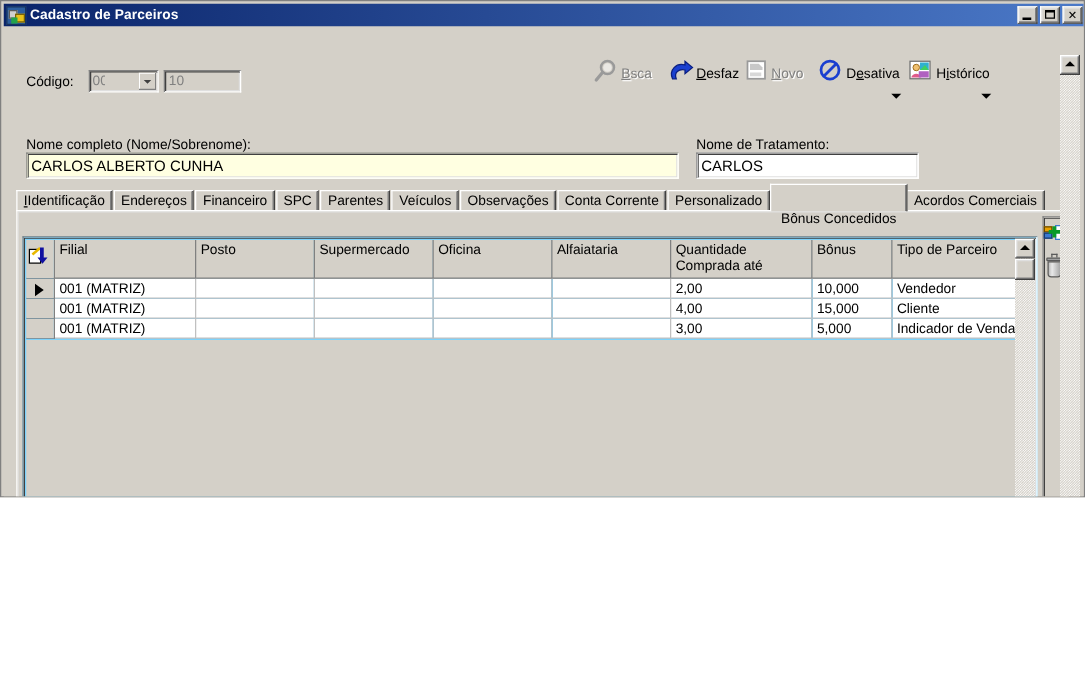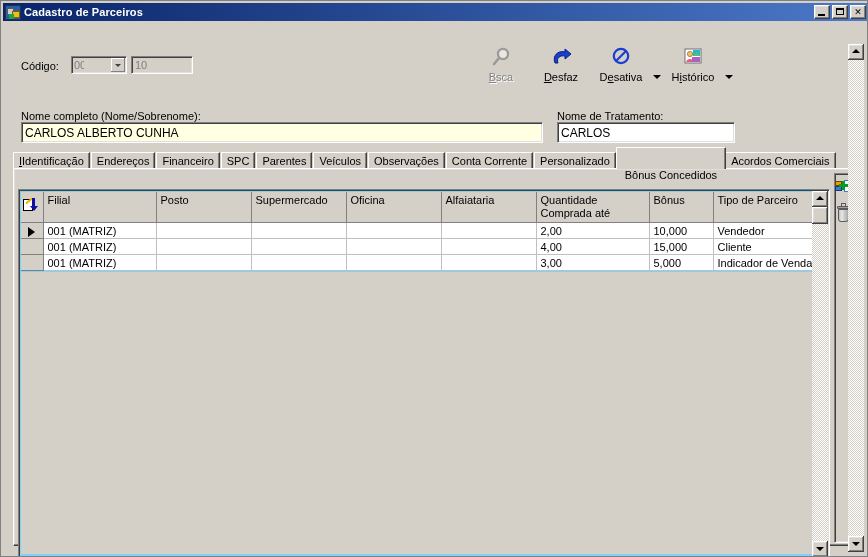--- a/index.html
+++ b/index.html
@@ -9,21 +9,21 @@
     background: #ffffff;
   }
   body {
     font-family: "Liberation Sans", sans-serif;
     font-size: 11px;
     color: #000000;
   }
   .app-window {
     position: relative;
     width: 868px;
-    height: 557px;
+    height: 398px;
     box-sizing: border-box;
     background: #d4d0c8;
     border: 1px solid #808080;
     overflow: hidden;
   }
 
   
   .titlebar {
     position: absolute;
     left: 2px; top: 2px;
@@ -174,21 +174,21 @@
   .toolbar {
     position: absolute;
     left: 468px; top: 22px;
     height: 48px;
     display: flex;
     align-items: flex-start;
   }
   .tb-item {
     width: 60px;
     display: flex;
-    flex-direction: column;
+    flex-direction: row;
     align-items: center;
     cursor: default;
     padding-top: 2px;
   }
   .tb-icon {
     height: 24px;
     width: 26px;
     position: relative;
     margin-bottom: 1px;
   }
@@ -555,20 +555,30 @@
 
         <div class="tb-item">
           <span class="tb-icon">
             <svg width="26" height="24" viewBox="0 0 26 24">
               <path d="M7 17 C4 10 10 4 17 6 L17 3 L23 8 L17 13 L17 10 C12 9 8 12 10 17 Z" fill="#1a3fd0" stroke="#0b1f80" stroke-width="1"></path>
             </svg>
           </span>
           <span class="tb-label"><span class="u">D</span><span>esfaz</span></span>
         </div>
 
+        <div class="tb-item disabled">
+          <span class="tb-icon">
+            <svg width="26" height="24" viewBox="0 0 26 24">
+              <rect x="7" y="3" width="14" height="14" fill="#ffffff" stroke="#9a9a9a" stroke-width="1.4"></rect>
+              <path d="M9 5 h7 l3 3 v2 h-10 z" fill="#c8c8c8"></path>
+              <rect x="9" y="12" width="9" height="3" fill="#d8d8d8"></rect>
+            </svg>
+          </span>
+          <span class="tb-label"><span class="u">N</span><span>ovo</span></span>
+        </div>
 
         <div class="tb-item">
           <span class="tb-icon">
             <svg width="26" height="24" viewBox="0 0 26 24">
               <circle cx="13" cy="10" r="7.2" fill="none" stroke="#1a3fd0" stroke-width="2.2"></circle>
               <line x1="8" y1="15" x2="18" y2="5" stroke="#1a3fd0" stroke-width="2.2"></line>
             </svg>
           </span>
           <span class="tb-label"><span>D</span><span class="u">e</span><span>sativa</span></span>
         </div>

